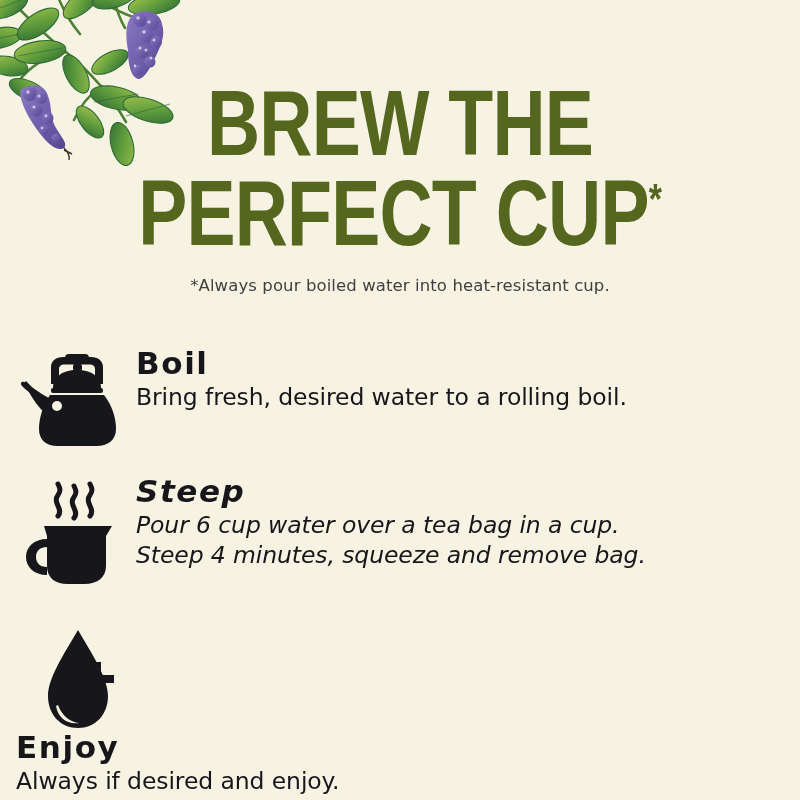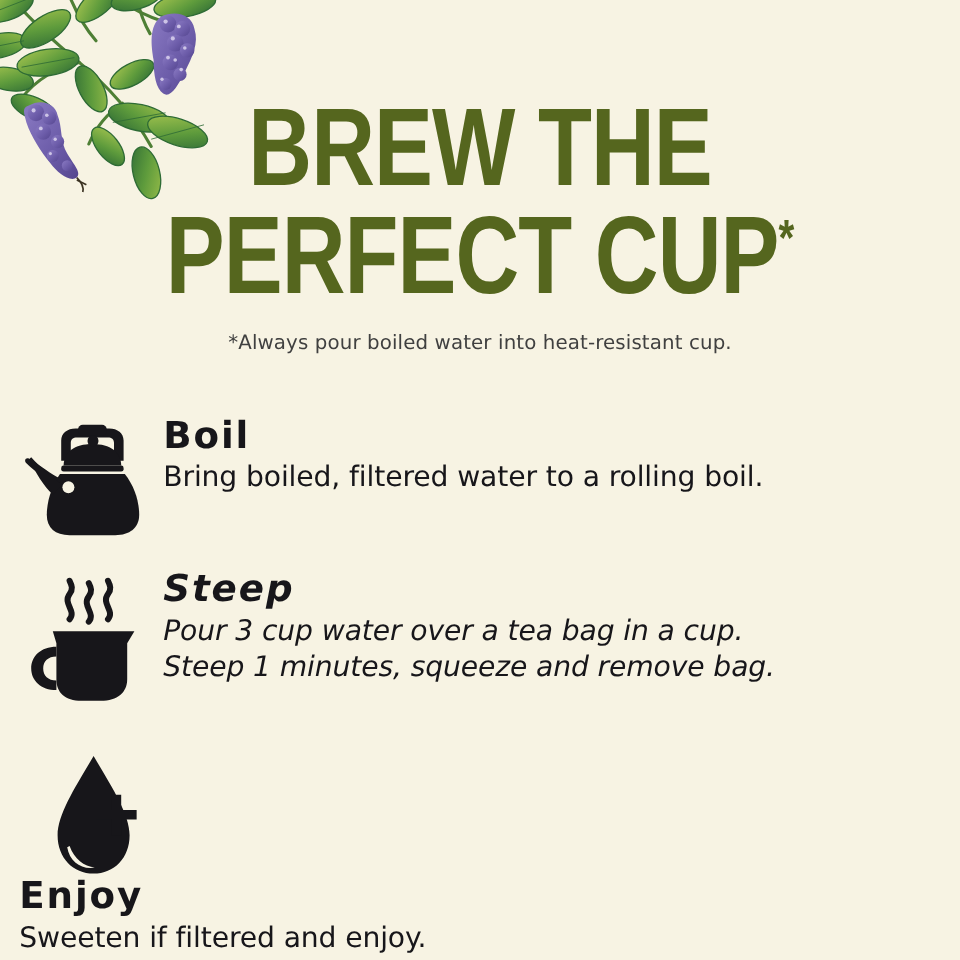--- a/index.html
+++ b/index.html
@@ -271,21 +271,21 @@
 
             <path d="M 30 52 C 20 50, 10 44, 2 36 C 0 34, 1 31, 4 32
                      C 14 38, 22 45, 31 49 Z"></path>
             <path d="M 4 33 C 10 44, 16 55, 24 62 L 32 54 C 24 48, 14 40, 6 31 Z"></path>
           </g>
           <circle cx="37" cy="56" r="5" fill="#F7F3E3"></circle>
         </svg>
       </div>
       <div class="step-text">
         <div class="step-title">Boil</div>
-        <p class="step-line">Bring boiled, filtered water to a rolling boil.</p>
+        <p class="step-line">Bring fresh, desired water to a rolling boil.</p>
       </div>
     </div>
 
     <div class="step" id="step-steep">
       <div class="step-icon">
         <svg width="104" height="112" viewBox="0 0 104 112">
           <g fill="none" stroke="#17161A" stroke-width="5" stroke-linecap="round">
             <path d="M 38 38 C 44 31, 32 25, 38 17 C 41 13, 40 10, 38 6"></path>
             <path d="M 54 40 C 60 33, 48 27, 54 19 C 57 15, 56 12, 54 8"></path>
             <path d="M 70 38 C 76 31, 64 25, 70 17 C 73 13, 72 10, 70 6"></path>
@@ -293,38 +293,38 @@
           <g fill="#17161A">
             <path d="M 24 48 L 92 48 L 86 58 L 86 88 C 86 99, 78 106, 64 106
                      L 48 106 C 34 106, 27 99, 27 88 L 27 58 Z"></path>
             <path d="M 27 61 C 14 61, 6 69, 6 79 C 6 89, 14 97, 27 97 L 27 89
                      C 20 89, 16 85, 16 79 C 16 73, 20 69, 27 69 Z"></path>
           </g>
         </svg>
       </div>
       <div class="step-text">
         <div class="step-title">Steep</div>
-        <p class="step-line">Pour 3 cup water over a tea bag in a cup.</p>
-        <p class="step-line">Steep 1 minutes, squeeze and remove bag.</p>
+        <p class="step-line">Pour 6 cup water over a tea bag in a cup.</p>
+        <p class="step-line">Steep 4 minutes, squeeze and remove bag.</p>
       </div>
     </div>
 
     <div class="step" id="step-enjoy">
       <div class="plus-wrap">
         <svg width="34" height="34" viewBox="0 0 34 34">
           <path d="M 13 0 H 21 V 13 H 34 V 21 H 21 V 34 H 13 V 21 H 0 V 13 H 13 Z" fill="#17161A"></path>
         </svg>
       </div>
       <div class="step-icon">
         <svg width="104" height="104" viewBox="0 0 104 104">
           <path d="M 58 2 C 72 26, 88 50, 88 68 C 88 87, 75 100, 58 100
                    C 41 100, 28 87, 28 68 C 28 50, 44 26, 58 2 Z" fill="#17161A"></path>
           <path d="M 36 78 C 38 90, 48 97, 59 95 C 50 94, 42 88, 38 77 Z" fill="#F7F3E3"></path>
         </svg>
       </div>
       <div class="step-text">
         <div class="step-title">Enjoy</div>
-        <p class="step-line">Sweeten if filtered and enjoy.</p>
+        <p class="step-line">Always if desired and enjoy.</p>
       </div>
     </div>
 
   </div>
 </div>
 
 </body></html>

